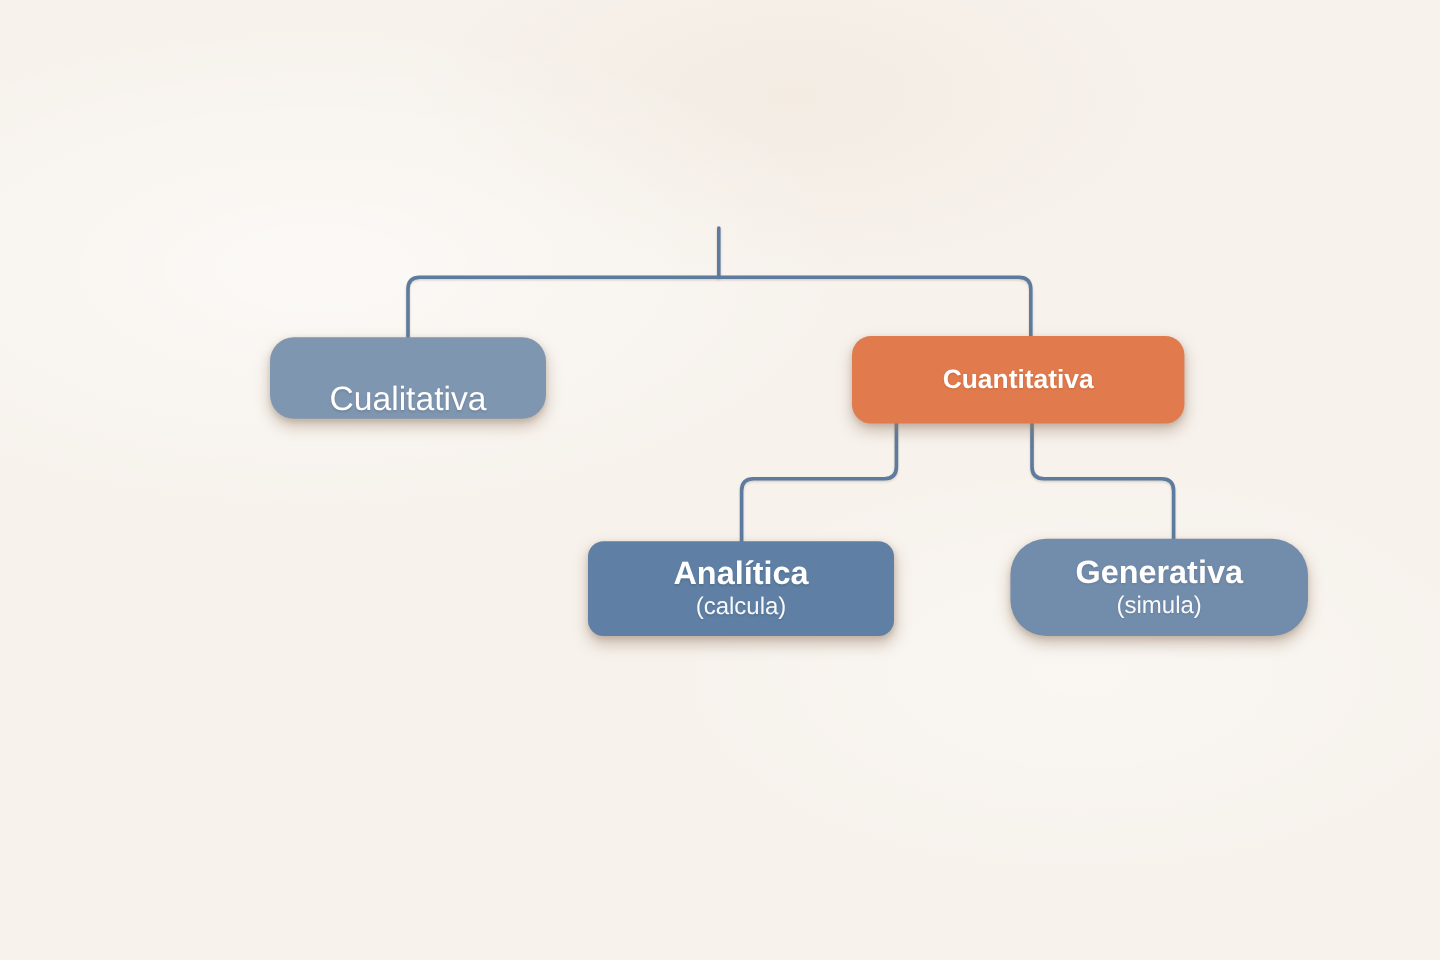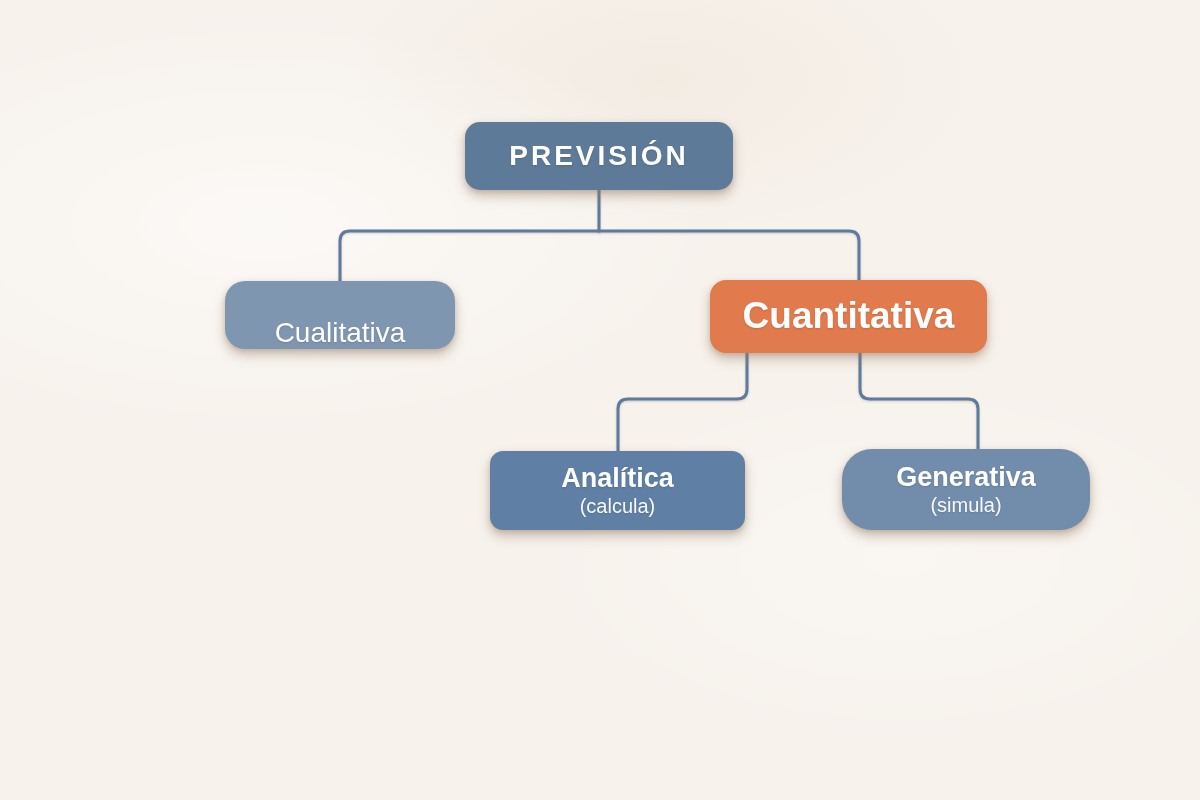--- a/index.html
+++ b/index.html
@@ -50,21 +50,21 @@
     left: 225px; top: 281px;
     width: 230px; height: 68px;
     border-radius: 20px;
     font-size: 28px;
     font-weight: 500;
   }
   .node-quantitative {
     left: 710px; top: 280px;
     width: 277px; height: 73px;
     border-radius: 16px;
-    font-size: 37px;
+    font-size: 22px;
     font-weight: 700;
   }
   .node-analytical {
     left: 490px; top: 451px;
     width: 255px; height: 79px;
     border-radius: 13px;
   }
   .node-generative {
     left: 842px; top: 449px;
     width: 248px; height: 81px;
@@ -88,23 +88,20 @@
 
   <svg class="connectors" viewBox="0 0 1200 800">
     <g fill="none" stroke-width="3" stroke-linecap="round" stroke="#5c7b9e">
       <path d="M 599 190 L 599 231"></path>
       <path d="M 340 281 L 340 241 Q 340 231 350 231 L 849 231 Q 859 231 859 241 L 859 281"></path>
       <path d="M 747 353 L 747 389 Q 747 399 737 399 L 628 399 Q 618 399 618 409 L 618 451"></path>
       <path d="M 860 353 L 860 389 Q 860 399 870 399 L 968 399 Q 978 399 978 409 L 978 449"></path>
     </g>
   </svg>
 
-  <div class="node node-root" style="background-color: rgb(94, 122, 153);">
-    <span class="node-label">PREVISIÓN</span>
-  </div>
 
   <div class="node node-qualitative" style="background-color: rgb(127, 150, 177); justify-content: flex-end;">
     <span class="node-label">Cualitativa</span>
   </div>
 
   <div class="node node-quantitative" style="background-color: rgb(225, 122, 76);">
     <span class="node-label">Cuantitativa</span>
   </div>
 
   <div class="node node-generative" style="background-color: rgb(114, 140, 171);">

